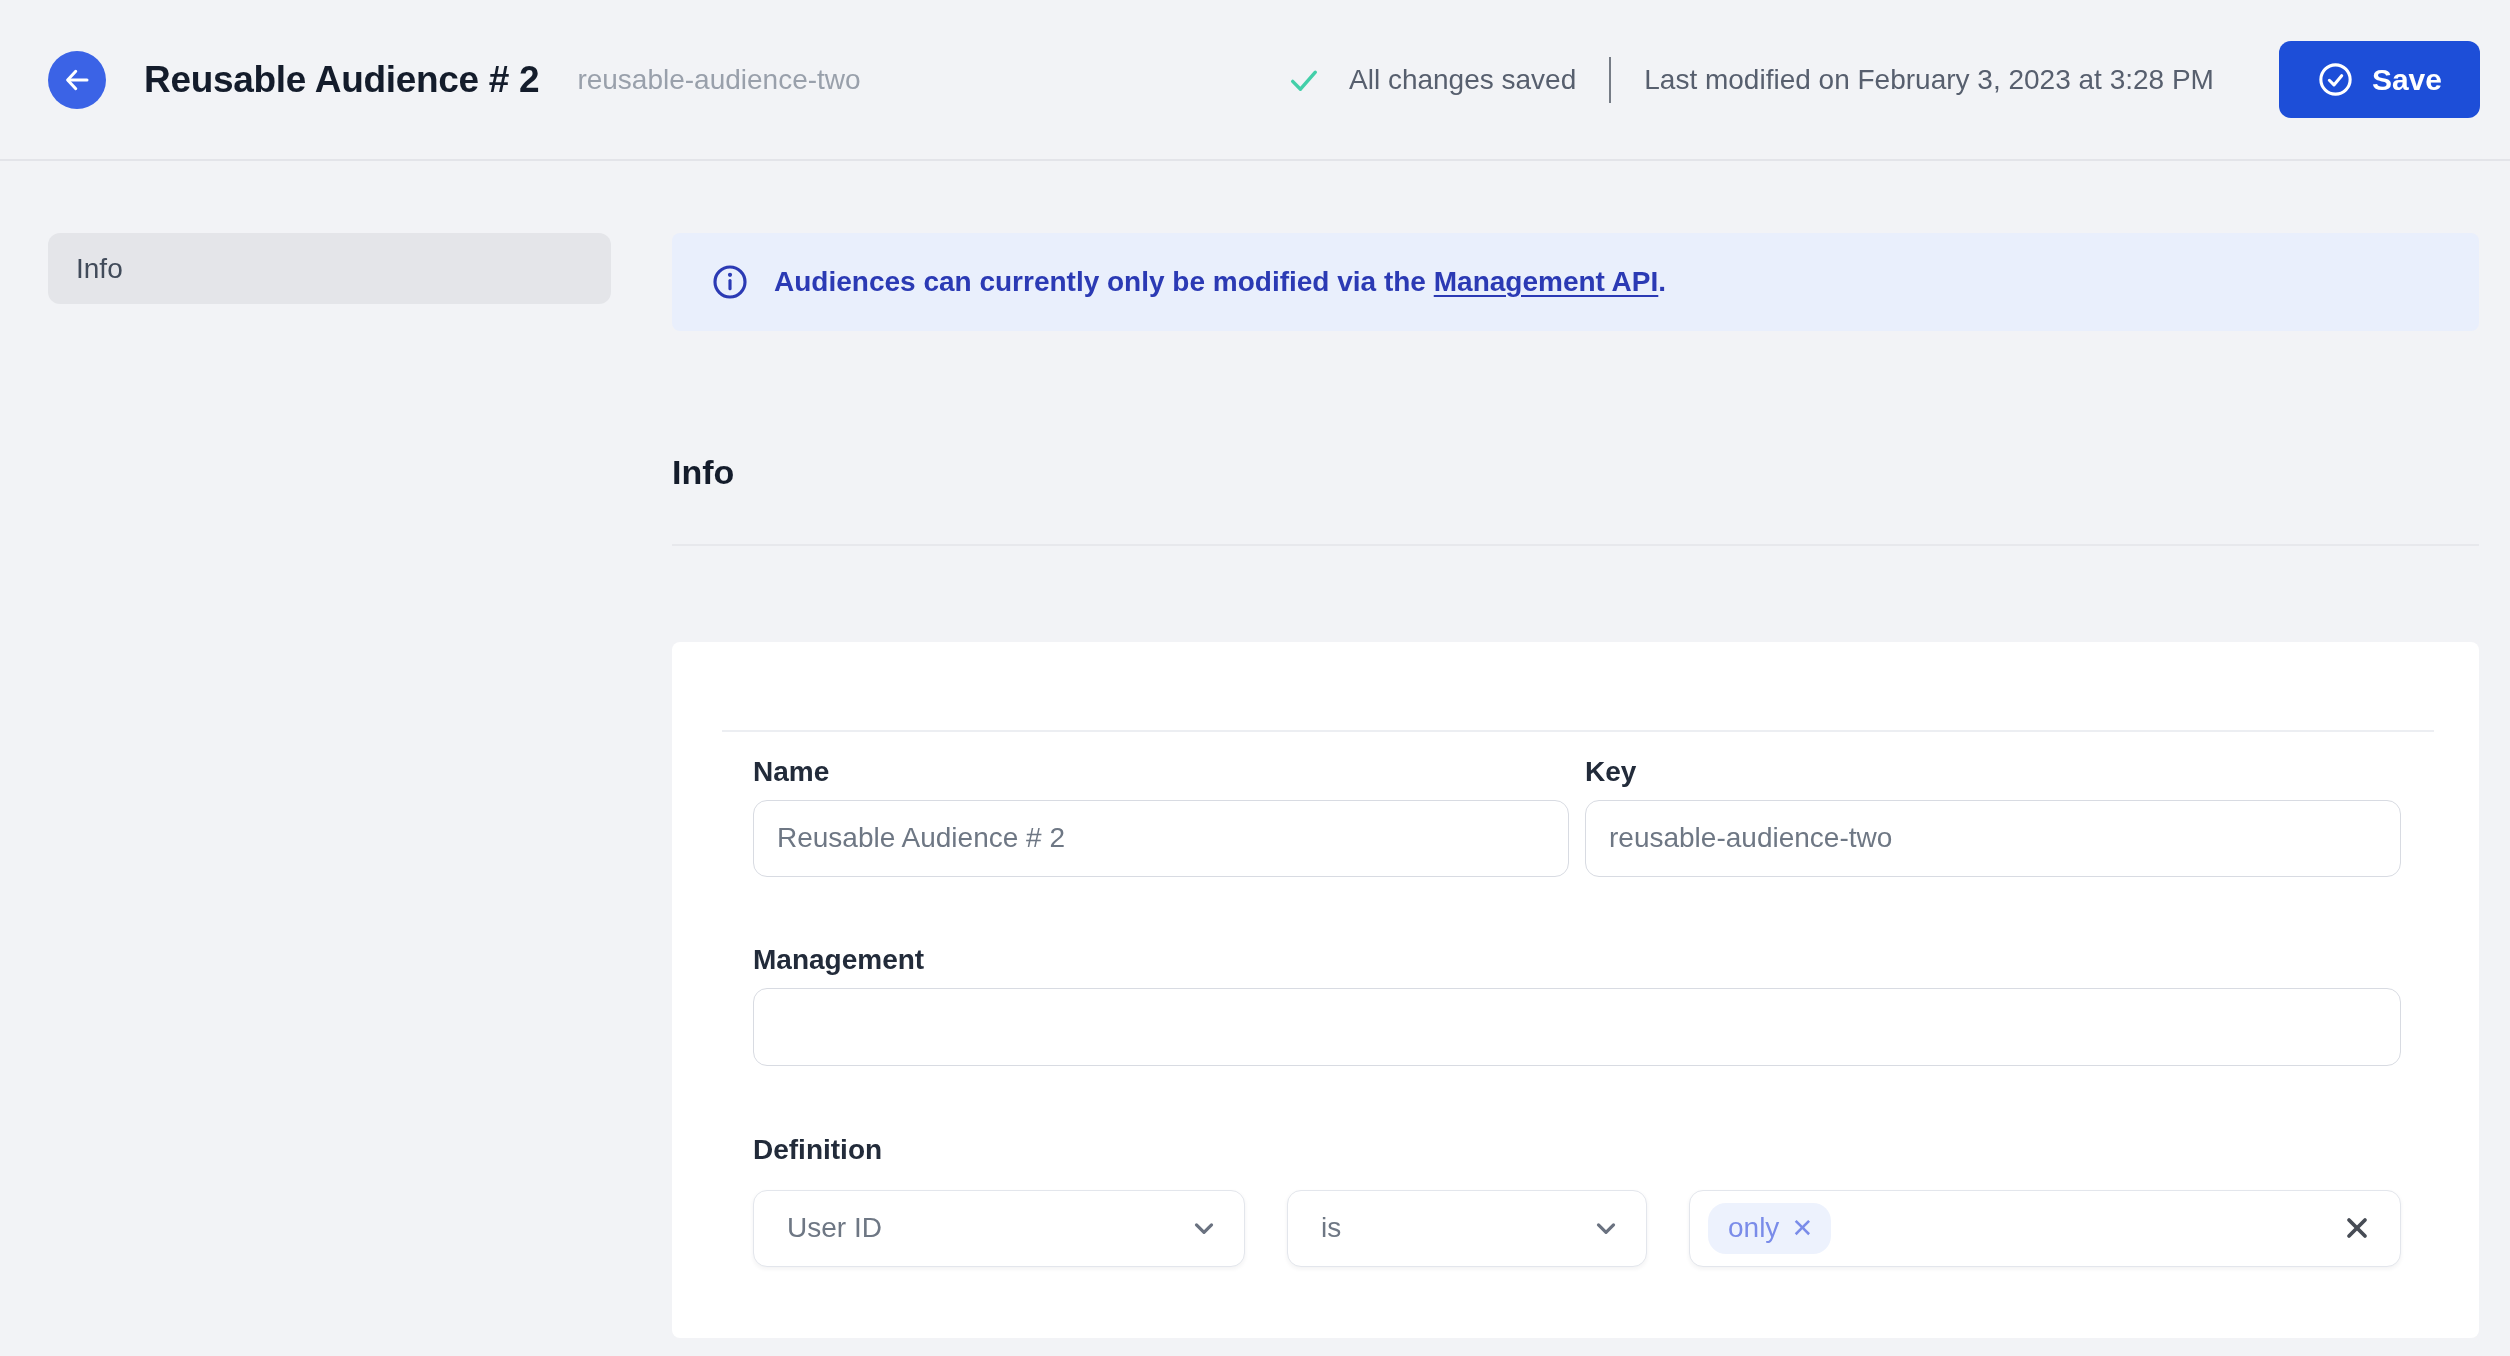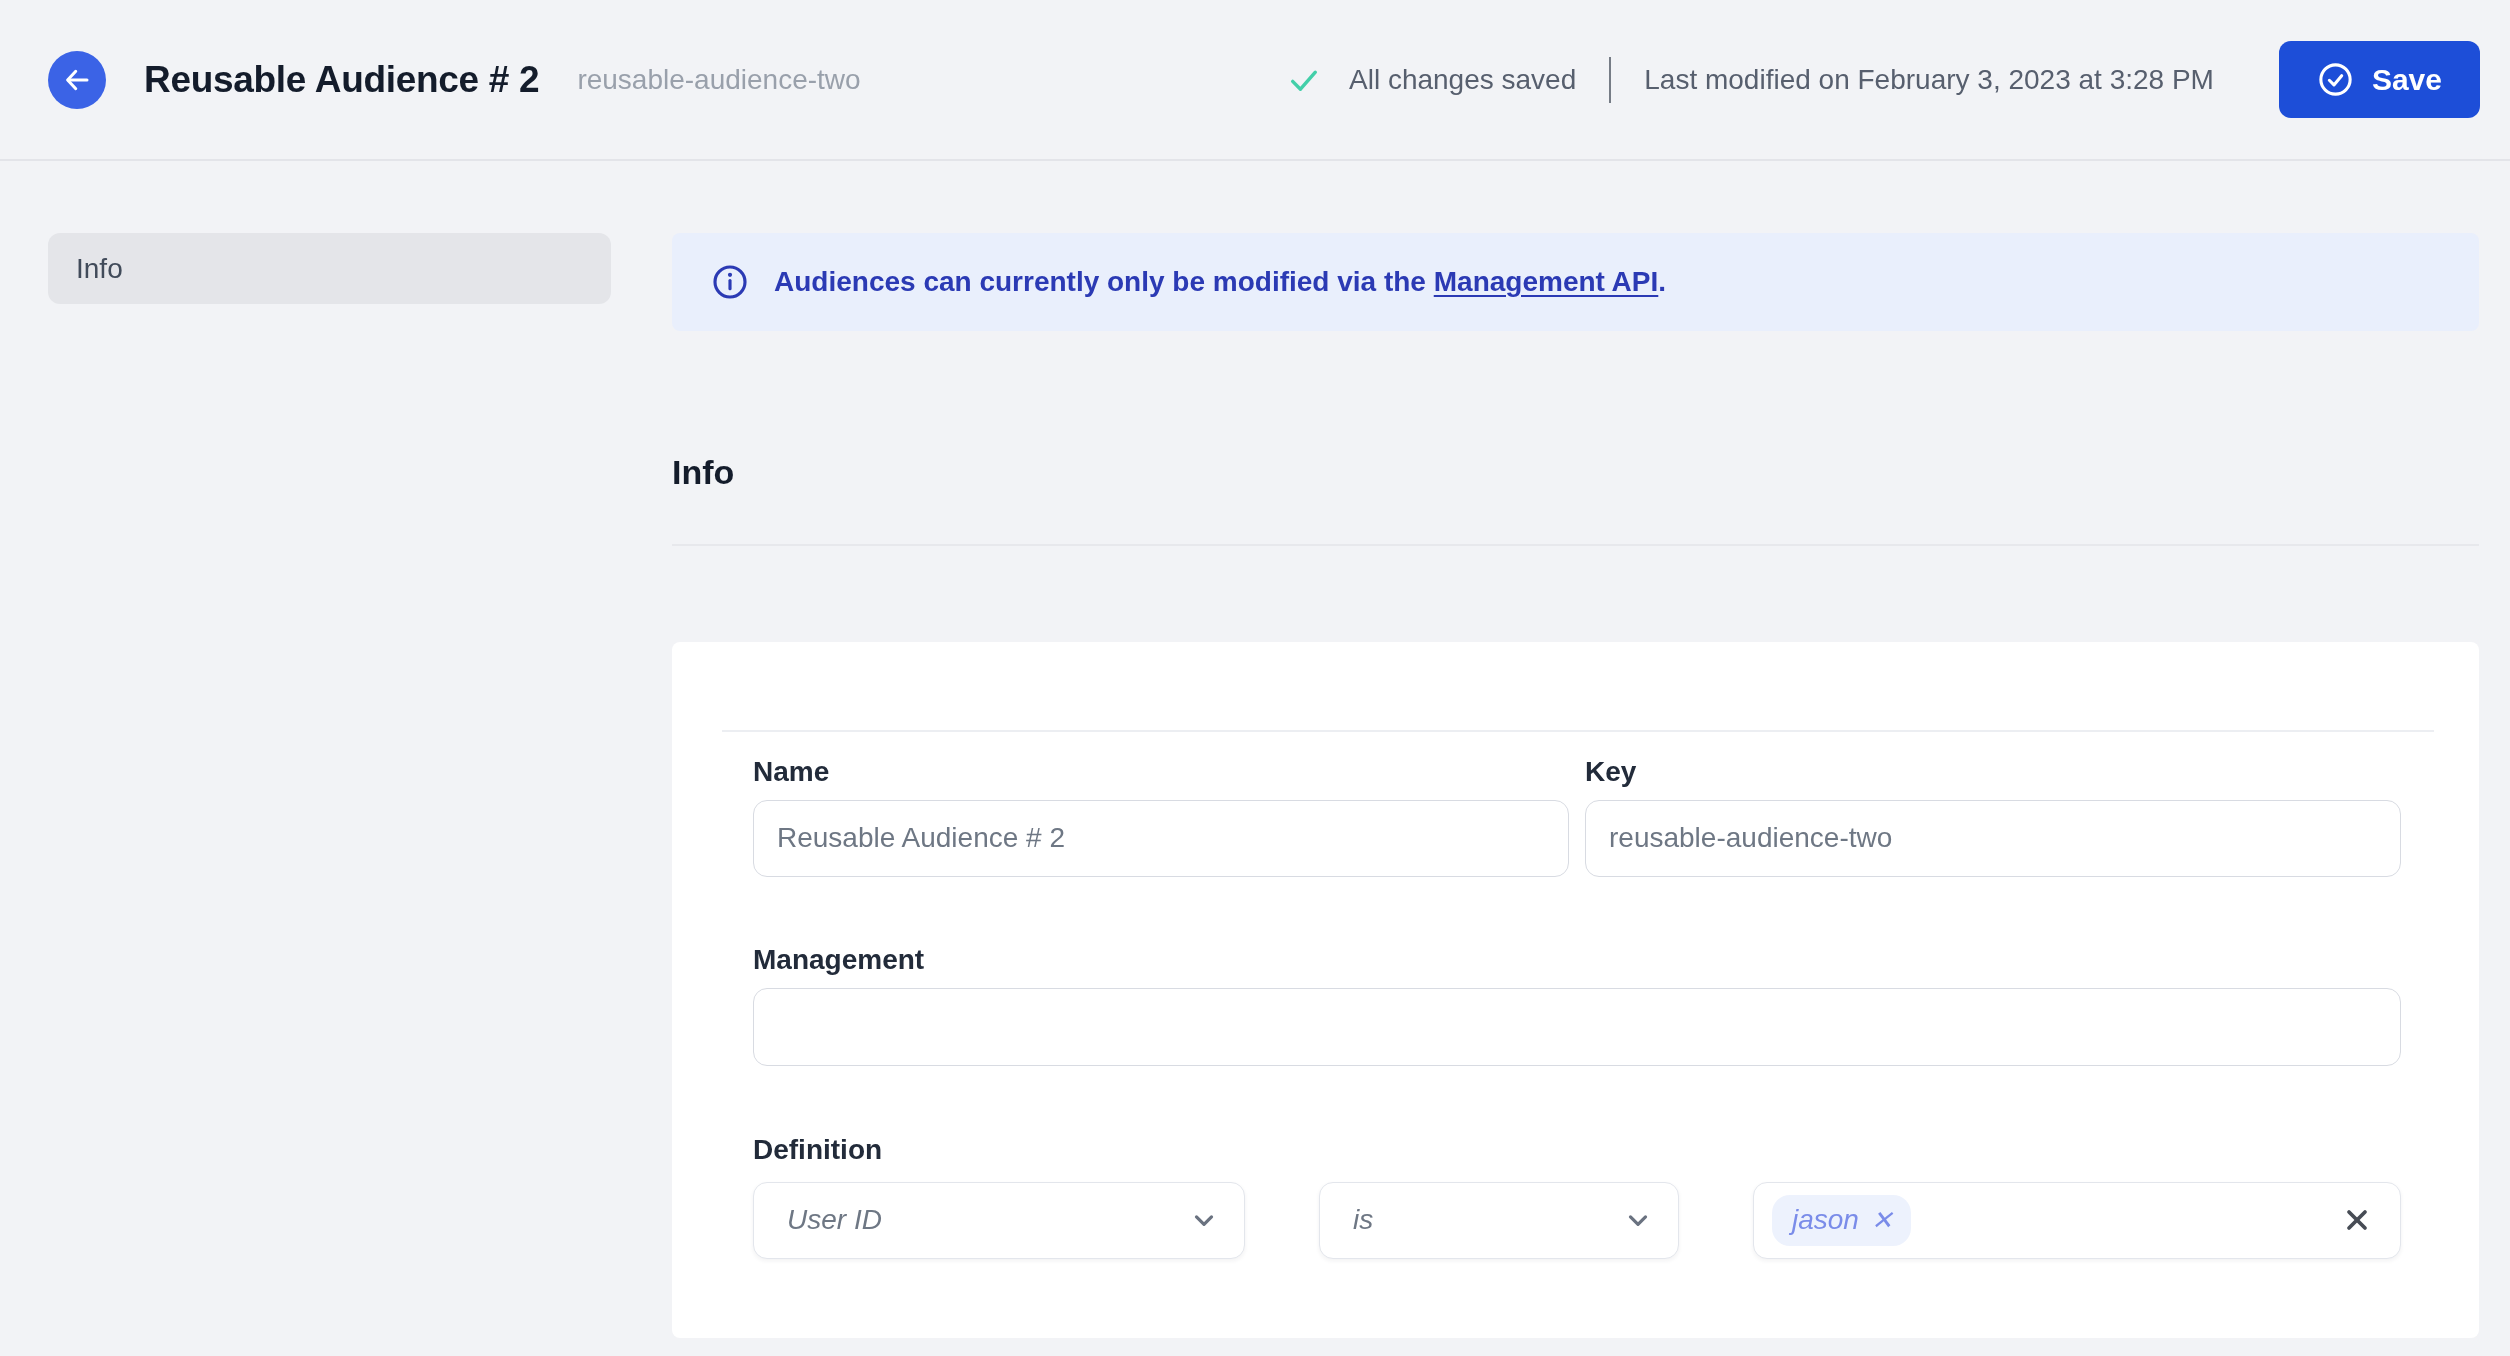--- a/index.html
+++ b/index.html
@@ -182,24 +182,23 @@
     font-size: 28px;
     font-family: inherit;
     color: #6e7784;
     background: #ffffff;
     resize: none;
     outline: none;
     display: block;
   }
   .row-def { margin-top: 68px; }
   .def-row {
-    margin-top: 16px;
+    margin-top: 24px;
     display: flex;
-    gap: 74px;
-    font-style: italic;
+    gap: 42px;
   }
   .select-box {
     height: 77px;
     background: #ffffff;
     border: 1.5px solid #e3e6ec;
     border-radius: 14px;
     box-shadow: 0 2px 4px rgba(26, 32, 44, 0.06);
     display: flex; align-items: center; justify-content: space-between;
     padding: 0 25px 0 33px;
     font-size: 28px;
@@ -343,21 +342,21 @@
             <span>is</span>
             <span style="display:flex;">
               <svg width="30" height="30" viewBox="0 0 24 24" fill="none" stroke="#6a7280" stroke-width="2.6" stroke-linecap="round" stroke-linejoin="round">
                 <polyline points="6 9.5 12 15.5 18 9.5"></polyline>
               </svg>
             </span>
           </div>
 
           <div class="tag-field">
             <span class="tag-chip">
-              <span>jason</span>
+              <span>only</span>
               <span class="chip-x">✕</span>
             </span>
             <button class="clear-btn">
               <span style="display:flex;">
                 <svg width="32" height="32" viewBox="0 0 24 24" fill="none" stroke="#474c55" stroke-width="2.8" stroke-linecap="round">
                   <line x1="6" y1="6" x2="18" y2="18"></line>
                   <line x1="18" y1="6" x2="6" y2="18"></line>
                 </svg>
               </span>
             </button>

